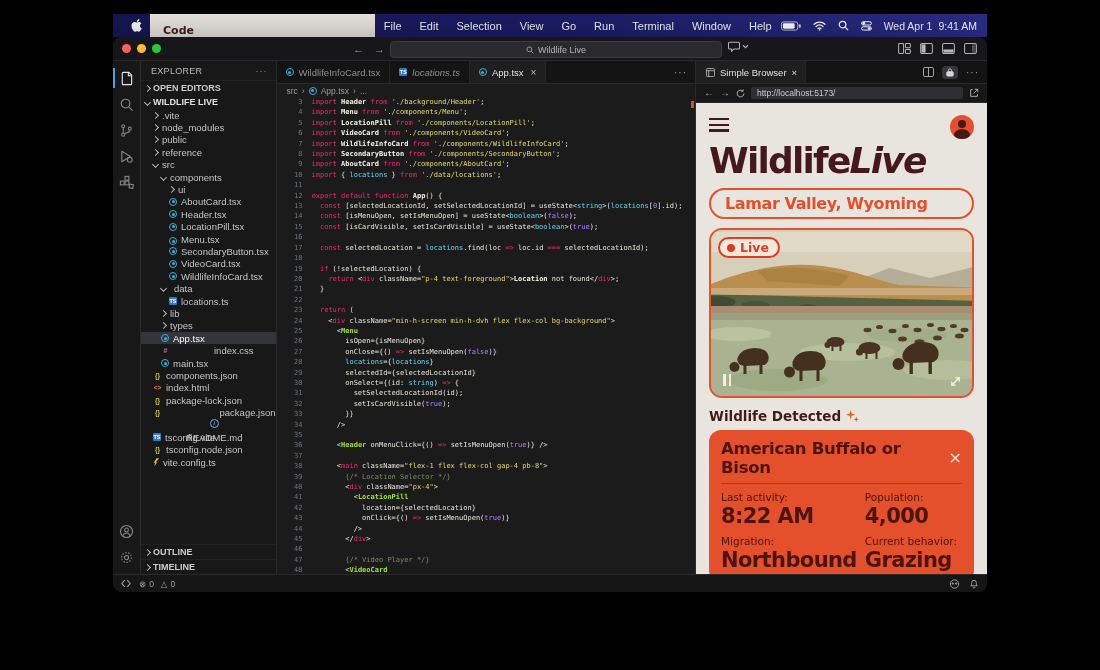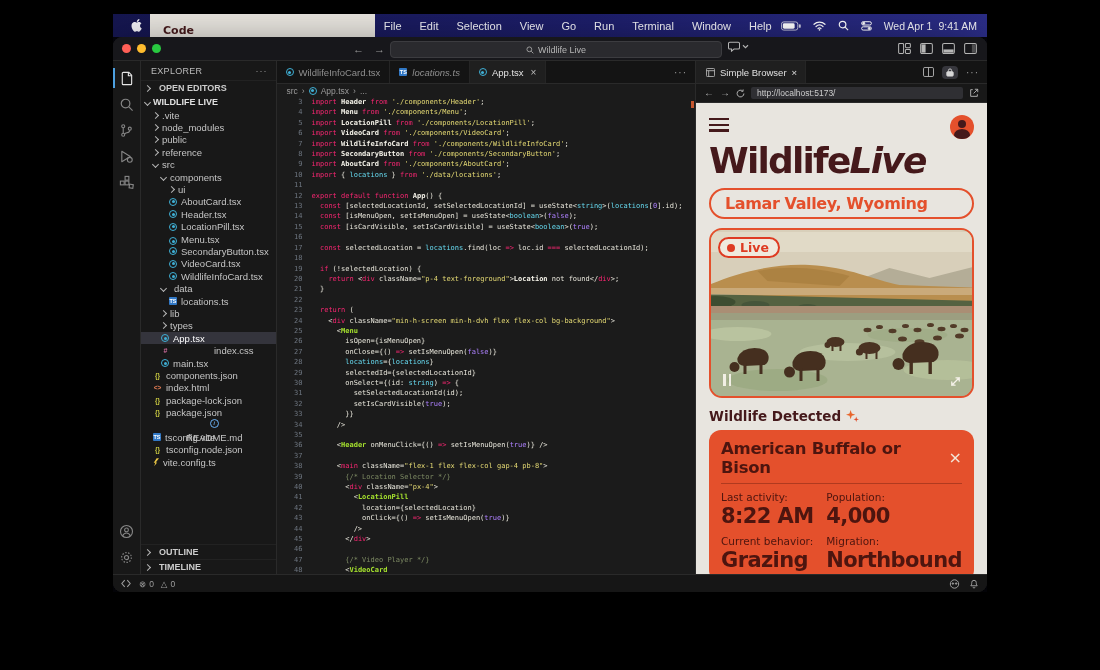--- a/index.html
+++ b/index.html
@@ -26,21 +26,21 @@
   .tb-right{position:absolute;right:10px;top:0;height:23px;display:flex;align-items:center;gap:9px;}
   
   .main{flex:1 1 auto;display:flex;min-height:0;}
   .activitybar{width:27px;background:#181818;border-right:1px solid #2a2a2a;display:flex;flex-direction:column;align-items:center;padding-top:4px;}
   .ab-icon{width:27px;height:26px;display:flex;align-items:center;justify-content:center;position:relative;}
   .ab-icon.active::before{content:'';position:absolute;left:0;top:3px;bottom:3px;width:2px;background:#4da0e0;}
   .ab-bottom{margin-top:auto;display:flex;flex-direction:column;align-items:center;padding-bottom:4px;}
   
   .sidebar{width:135px;background:#181818;border-right:1px solid #2a2a2a;display:flex;flex-direction:column;font-size:9.5px;color:#c5c5c5;min-height:0;}
   .sb-header{display:flex;align-items:center;justify-content:space-between;padding:5px 8px 4px 10px;color:#bbbbbb;font-size:9px;letter-spacing:.3px;}
-  .sb-section{display:flex;align-items:center;gap:9px;padding:2px 4px;font-weight:bold;font-size:9px;color:#cccccc;border-top:1px solid #222;}
+  .sb-section{display:flex;align-items:center;gap:3px;padding:2px 4px;font-weight:bold;font-size:9px;color:#cccccc;border-top:1px solid #222;}
   .sb-root{display:flex;align-items:center;gap:3px;padding:2px 4px;font-weight:bold;font-size:9px;color:#e0e0e0;}
   .tree{overflow:hidden;}
   .trow{display:flex;align-items:center;gap:4px;height:12.4px;white-space:nowrap;cursor:pointer;}
   .trow.sel{background:#34343c;color:#fff;}
   .chev{width:4px;height:4px;border-right:1px solid #b5b5b5;border-bottom:1px solid #b5b5b5;flex:0 0 auto;}
   .chev.r{transform:rotate(-45deg);}
   .chev.d{transform:rotate(45deg);}
   .fico{flex:0 0 auto;display:inline-flex;align-items:center;justify-content:center;width:9px;height:9px;font-size:7px;font-weight:bold;}
   .ico-react{width:6px;height:6px;border:1px solid #3fb0d6;border-radius:50%;position:relative;}
   .ico-react::after{content:'';position:absolute;inset:1.5px;background:#3fb0d6;border-radius:50%;}
@@ -379,21 +379,21 @@
               <span>components.json</span>
             </div>
             <div class="trow" style="padding-left: 12px;">
               <span class="fico ico-html">&lt;&gt;</span>
               <span>index.html</span>
             </div>
             <div class="trow" style="padding-left: 12px;">
               <span class="fico ico-json">{}</span>
               <span>package-lock.json</span>
             </div>
-            <div class="trow" style="padding-left: 12px;">
+            <div class="trow" style="padding-left: 12px; justify-content: space-between;">
               <span class="fico ico-json">{}</span>
               <span>package.json</span>
             </div>
             <div class="trow" style="padding-left: 12px; flex-direction: column;">
               <span class="fico ico-info">i</span>
               <span>README.md</span>
             </div>
             <div class="trow" style="padding-left: 12px;">
               <span class="fico ico-ts">TS</span>
               <span>tsconfig.vite</span>
@@ -439,21 +439,21 @@
         <div class="breadcrumb">
           <span>src</span>
           <span>›</span>
           <span class="ico-react" style="width:6px;height:6px;"></span>
           <span>App.tsx</span>
           <span>›</span>
           <span>...</span>
         </div>
         <div class="codewrap">
           <div id="code-lines">
-              <div class="codeline"><span class="lnum">3</span><span><i class="k">import</i> <i class="w">Header</i> <i class="k">from</i> <i class="s">'./components/Header'</i>;</span></div>
+              <div class="codeline"><span class="lnum">3</span><span><i class="k">import</i> <i class="w">Header</i> <i class="k">from</i> <i class="s">'./background/Header'</i>;</span></div>
               <div class="codeline"><span class="lnum">4</span><span><i class="k">import</i> <i class="w">Menu</i> <i class="k">from</i> <i class="s">'./components/Menu'</i>;</span></div>
               <div class="codeline"><span class="lnum">5</span><span><i class="k">import</i> <i class="w">LocationPill</i> <i class="k">from</i> <i class="s">'./components/LocationPill'</i>;</span></div>
               <div class="codeline"><span class="lnum">6</span><span><i class="k">import</i> <i class="w">VideoCard</i> <i class="k">from</i> <i class="s">'./components/VideoCard'</i>;</span></div>
               <div class="codeline"><span class="lnum">7</span><span><i class="k">import</i> <i class="w">WildlifeInfoCard</i> <i class="k">from</i> <i class="s">'./components/WildlifeInfoCard'</i>;</span></div>
               <div class="codeline"><span class="lnum">8</span><span><i class="k">import</i> <i class="w">SecondaryButton</i> <i class="k">from</i> <i class="s">'./components/SecondaryButton'</i>;</span></div>
               <div class="codeline"><span class="lnum">9</span><span><i class="k">import</i> <i class="w">AboutCard</i> <i class="k">from</i> <i class="s">'./components/AboutCard'</i>;</span></div>
               <div class="codeline"><span class="lnum">10</span><span><i class="k">import</i> { <i class="t">locations</i> } <i class="k">from</i> <i class="s">'./data/locations'</i>;</span></div>
               <div class="codeline"><span class="lnum">11</span><span>&nbsp;</span></div>
               <div class="codeline"><span class="lnum">12</span><span><i class="k">export</i> <i class="k">default</i> <i class="k">function</i> <i class="w">App</i>() {</span></div>
               <div class="codeline"><span class="lnum">13</span><span>  <i class="k">const</i> [selectedLocationId, setSelectedLocationId] = useState&lt;<i class="t">string</i>&gt;(<i class="t">locations</i>[<i class="n">0</i>].id);</span></div>
@@ -646,26 +646,26 @@
             <div class="stats" id="stats-grid">
                 <div>
                   <div class="stat-label">Last activity:</div>
                   <div class="stat-value">8:22 AM</div>
                 </div>
                 <div>
                   <div class="stat-label">Population:</div>
                   <div class="stat-value">4,000</div>
                 </div>
                 <div>
+                  <div class="stat-label">Migration:</div>
+                  <div class="stat-value">Northbound</div>
+                </div>
+                <div>
                   <div class="stat-label">Current behavior:</div>
                   <div class="stat-value">Grazing</div>
-                </div>
-                <div>
-                  <div class="stat-label">Migration:</div>
-                  <div class="stat-value">Northbound</div>
                 </div>
               </div>
           </div>
 
         </div>
       </div>
     </div>
 
     <div class="statusbar">
       <span class="sb-item">

